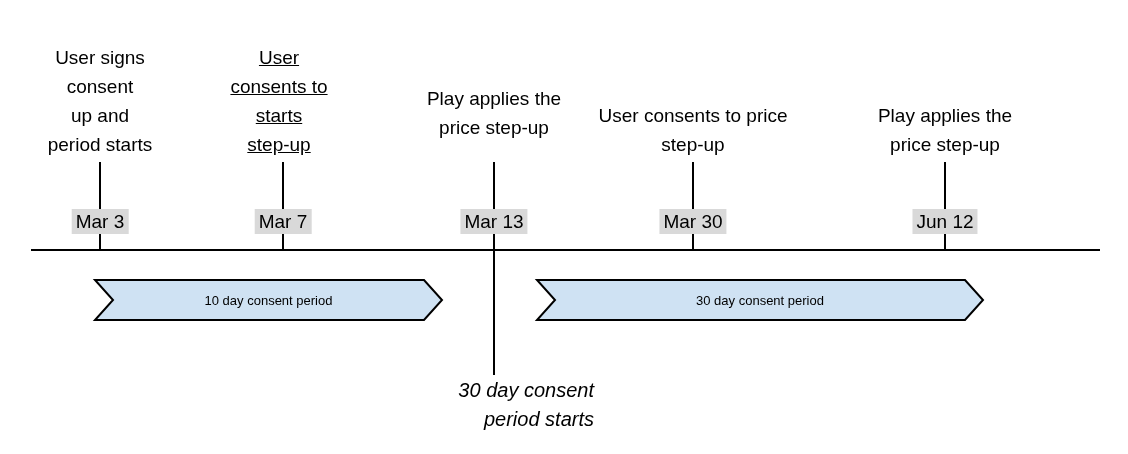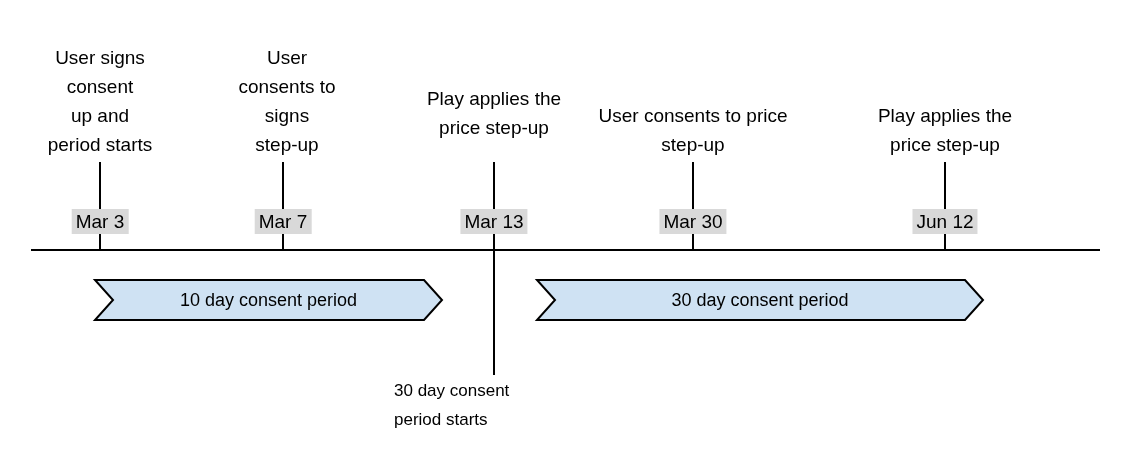--- a/index.html
+++ b/index.html
@@ -68,34 +68,35 @@
     white-space: nowrap;
     z-index: 3;
   }
   .arrow-label {
     position: absolute;
     top: 280px;
     height: 40px;
     display: flex;
     align-items: center;
     justify-content: center;
-    font-size: 18px;
+    font-size: 13px;
     z-index: 2;
     white-space: nowrap;
   }
   .note {
     position: absolute;
-    text-align: left;
-    font-size: 17px;
+    text-align: right;
+    font-size: 20px;
     line-height: 29px;
     z-index: 2;
+    font-style: italic;
   }
   
   .m1-label { left: 25px;  width: 150px; top: 43px; }
-  .m2-label { left: 212px; width: 150px; top: 43px; }
+  .m2-label { left: 204px; width: 150px; top: 43px; text-decoration: underline; }
   .m3-label { left: 394px; width: 200px; top: 84px; }
   .m4-label { left: 573px; width: 240px; top: 101px; }
   .m5-label { left: 845px; width: 200px; top: 101px; }
   .m1-tick { left: 99px; }
   .m2-tick { left: 282px; }
   .m3-tick { left: 493px; }
   .m4-tick { left: 692px; }
   .m5-tick { left: 944px; }
   .m1-chip { left: 100px; }
   .m2-chip { left: 283px; }
@@ -125,21 +126,21 @@
     <div>consent</div>
     <div>up and</div>
     <div>period starts</div>
   </div>
   <div class="chip m1-chip">Mar 3</div>
 
   <div class="tick m2-tick"></div>
   <div class="mlabel m2-label">
     <div>User</div>
     <div>consents to</div>
-    <div>signs</div>
+    <div>starts</div>
     <div>step-up</div>
   </div>
   <div class="chip m2-chip">Mar 7</div>
 
   <div class="tick m3-tick"></div>
   <div class="tick-below m3-below"></div>
   <div class="mlabel m3-label">
     <div>Play applies the</div>
     <div>price step-up</div>
   </div>

